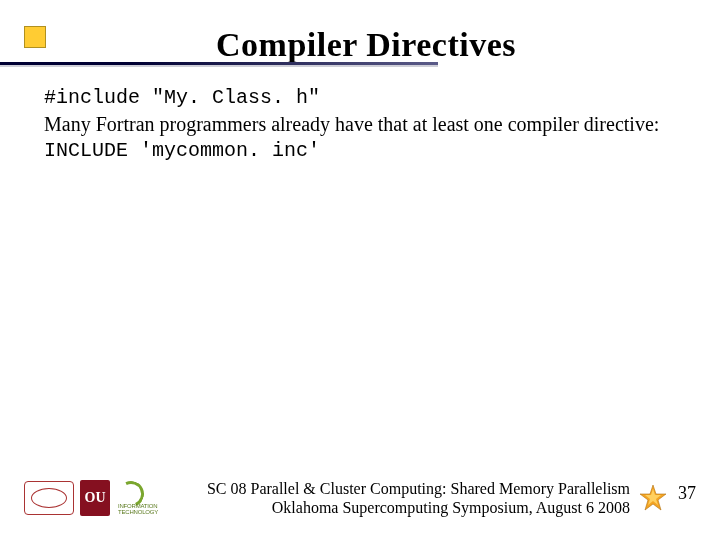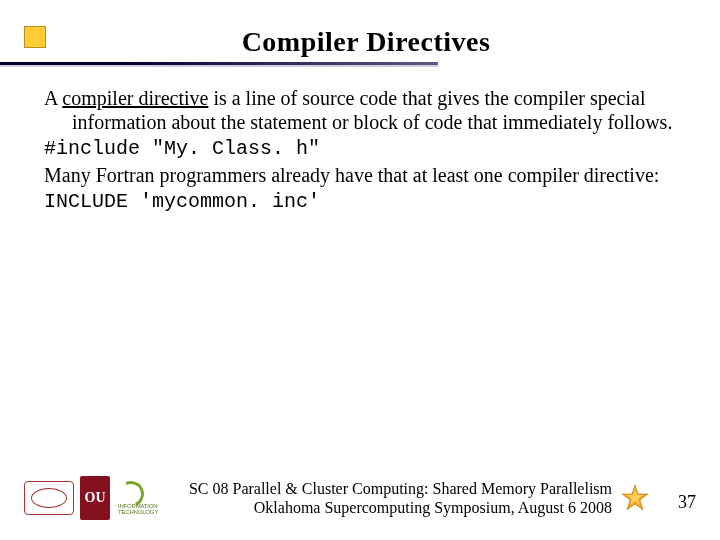--- a/index.html
+++ b/index.html
@@ -19,21 +19,21 @@
   .accent-square {
     position: absolute;
     left: 24px;
     top: 26px;
     width: 22px;
     height: 22px;
     background: #ffcc33;
     border: 1px solid #b09020;
   }
   .title {
-    font-size: 28px;
+    font-size: 34px;
     font-weight: bold;
     text-align: center;
     margin: 8px 0 4px 0;
     letter-spacing: 0.5px;
   }
   .rule {
     position: absolute;
     left: 0;
     top: 62px;
     width: 438px;
@@ -95,21 +95,21 @@
     position: relative;
   }
   .logo-oscer::after {
     content: "";
     position: absolute;
     left: 6px; top: 6px; right: 6px; bottom: 6px;
     border: 1px solid #a33;
     border-radius: 50%;
   }
   .logo-ou {
-    width: 30px; height: 44px;
+    width: 30px; height: 36px;
     background: #851020;
     color: #fff;
     font-weight: bold;
     font-family: Georgia, serif;
     font-size: 14px;
     border-radius: 2px;
   }
   .logo-it {
     width: 36px; height: 34px;
     position: relative;
@@ -132,22 +132,22 @@
   }
   .footer-text {
     flex: 1;
     text-align: right;
     font-size: 16px;
     line-height: 1.2;
     padding: 0 8px;
   }
   .footer-right {
     display: flex;
-    align-items: flex-end;
-    gap: 28px;
+    align-items: flex-start;
+    gap: 10px;
     margin-right: 24px;
   }
   .logo-star {
     width: 30px; height: 30px;
     position: relative;
   }
   .logo-star svg { width: 30px; height: 30px; }
   .slide-number {
     font-size: 18px;
   }
@@ -158,23 +158,20 @@
 <div class="slide">
 
   <div class="accent-square"></div>
 
   <h1 class="title">Compiler Directives</h1>
 
   <div class="rule"></div>
   <div class="rule-shadow"></div>
 
   <div class="content">
-    <p class="para">
-      <span>A </span><span class="underline">compiler directive</span><span> is a line of source code that gives the compiler special information about the statement or block of code that immediately follows.</span>
-    </p>
     <p class="para mono">#include "My. Class. h"</p>
     <p class="para">Many Fortran programmers already have that at least one compiler directive:</p>
     <p class="para mono">INCLUDE 'mycommon. inc'</p>
   </div>
 
   <div class="footer">
     <div class="footer-logos">
       <span class="logo logo-oscer"></span>
       <span class="logo logo-ou">OU</span>
       <span class="logo logo-it">

